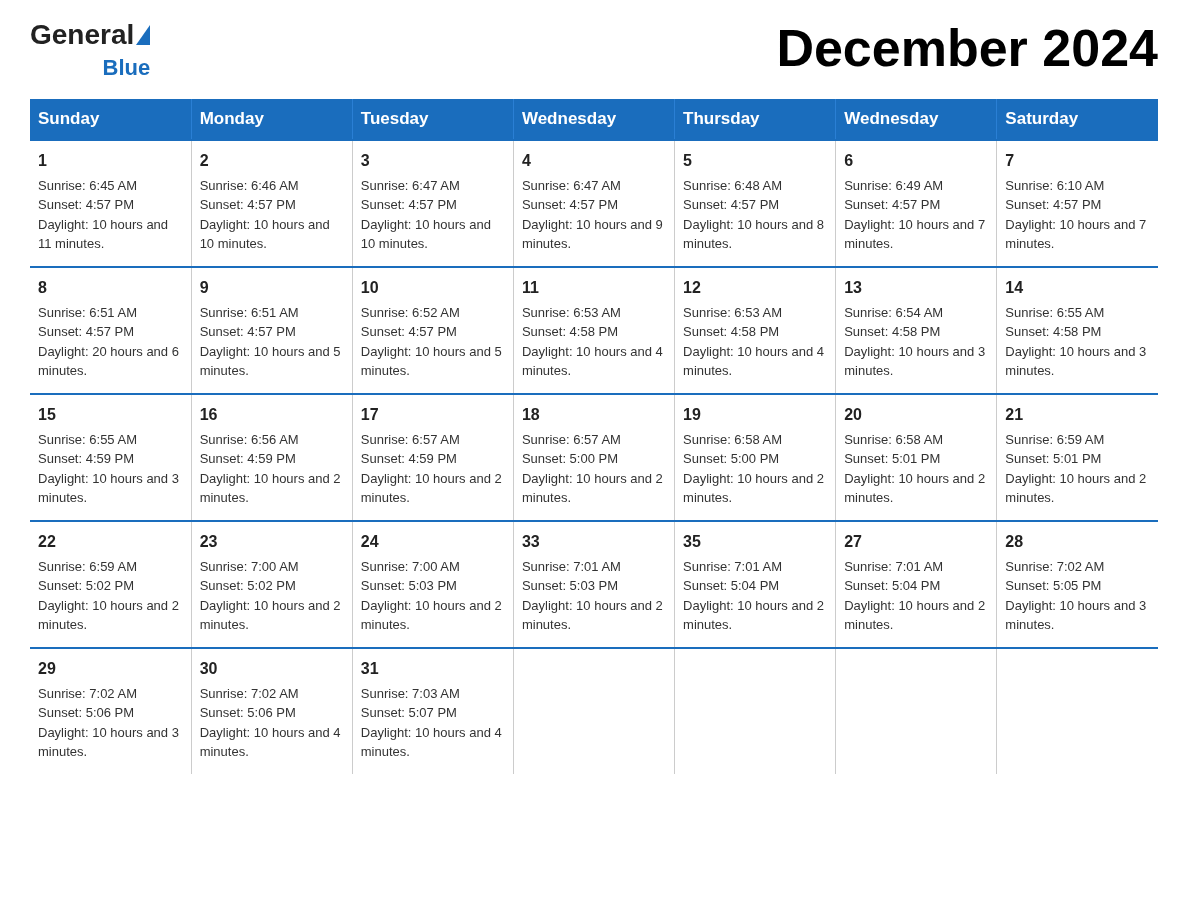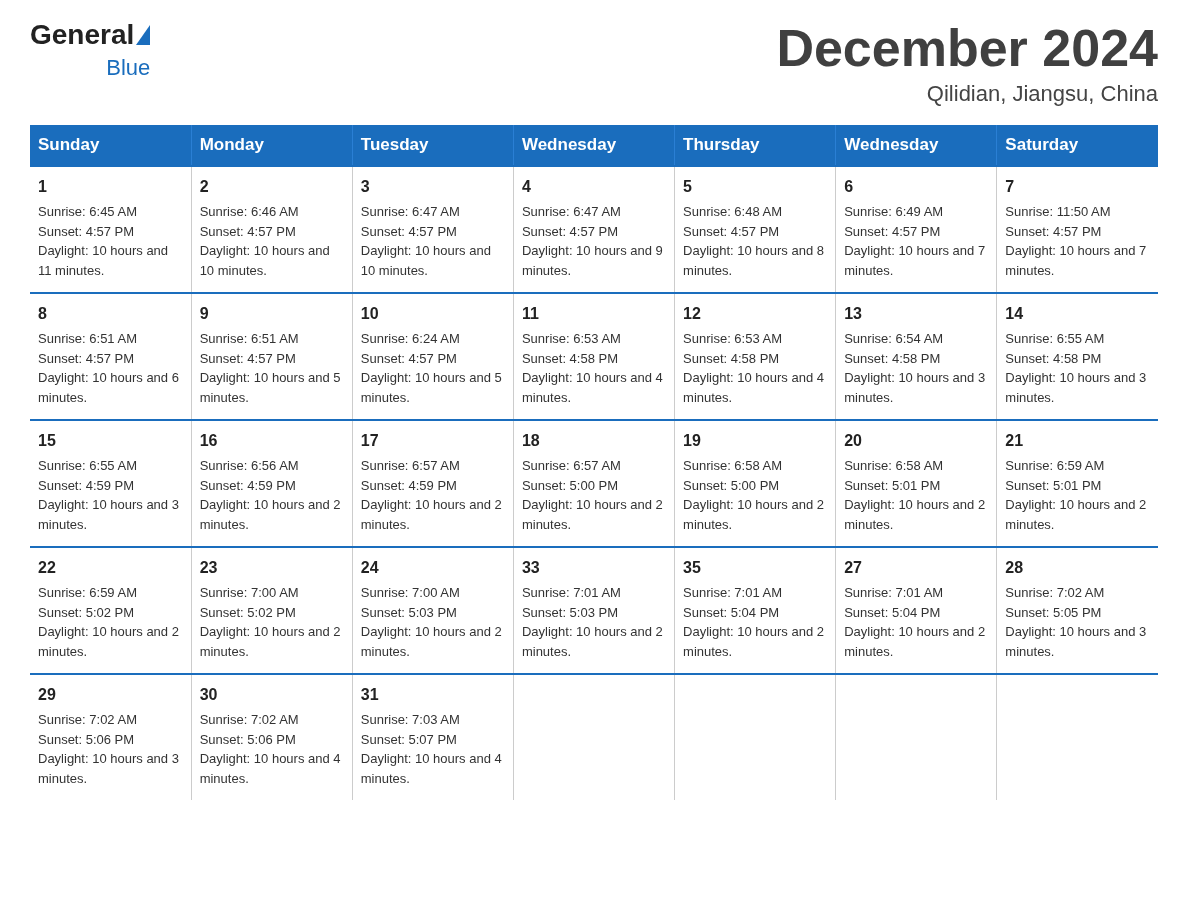--- a/index.html
+++ b/index.html
@@ -35,31 +35,31 @@
       border-left: 14px solid transparent;
       border-right: 0px solid transparent;
       border-bottom: 20px solid #1a6dbd;
       display: inline-block;
       margin-left: 2px;
       vertical-align: middle;
     }
     .logo-blue-text {
       color: #1a6dbd;
       font-size: 22px;
-      font-weight: normal;
+      font-weight: bold;
       margin-top: -4px;
       padding-left: 2px;
     }
     .title-block {
       text-align: right;
     }
     .calendar-title {
       font-size: 52px;
       font-weight: bold;
-      color: #404040;
+      color: #000000;
       line-height: 1.1;
     }
     .subtitle {
       font-size: 22px;
       color: #444;
       margin-top: 4px;
     }
     table {
       width: 100%;
       border-collapse: collapse;
@@ -104,21 +104,20 @@
 <div class="header">
   <div class="logo">
     <div style="display:flex;align-items:center;">
       <span class="logo-text">General</span>
       <span class="logo-triangle"></span>
     </div>
     <div class="logo-blue-text">Blue</div>
   </div>
   <div class="title-block">
     <div class="calendar-title">December 2024</div>
-    <div class="subtitle">Qilidian, Jiangsu, China</div>
   </div>
 </div>
 
 <table>
   <thead>
     <tr>
 
     <th>Sunday</th>
         <th>Monday</th>
         <th>Tuesday</th>
@@ -148,35 +147,35 @@
           <span class="day-info">Daylight: 10 hours and 9 minutes.</span></td>
         <td><span class="day-num">5</span>
           <span class="day-info">Sunrise: 6:48 AM</span><br>
           <span class="day-info">Sunset: 4:57 PM</span><br>
           <span class="day-info">Daylight: 10 hours and 8 minutes.</span></td>
         <td><span class="day-num">6</span>
           <span class="day-info">Sunrise: 6:49 AM</span><br>
           <span class="day-info">Sunset: 4:57 PM</span><br>
           <span class="day-info">Daylight: 10 hours and 7 minutes.</span></td>
         <td><span class="day-num">7</span>
-          <span class="day-info">Sunrise: 11:50 AM</span><br>
+          <span class="day-info">Sunrise: 6:10 AM</span><br>
           <span class="day-info">Sunset: 4:57 PM</span><br>
           <span class="day-info">Daylight: 10 hours and 7 minutes.</span></td>
       </tr>
       <tr>
         <td><span class="day-num">8</span>
           <span class="day-info">Sunrise: 6:51 AM</span><br>
           <span class="day-info">Sunset: 4:57 PM</span><br>
-          <span class="day-info">Daylight: 10 hours and 6 minutes.</span></td>
+          <span class="day-info">Daylight: 20 hours and 6 minutes.</span></td>
         <td><span class="day-num">9</span>
           <span class="day-info">Sunrise: 6:51 AM</span><br>
           <span class="day-info">Sunset: 4:57 PM</span><br>
           <span class="day-info">Daylight: 10 hours and 5 minutes.</span></td>
         <td><span class="day-num">10</span>
-          <span class="day-info">Sunrise: 6:24 AM</span><br>
+          <span class="day-info">Sunrise: 6:52 AM</span><br>
           <span class="day-info">Sunset: 4:57 PM</span><br>
           <span class="day-info">Daylight: 10 hours and 5 minutes.</span></td>
         <td><span class="day-num">11</span>
           <span class="day-info">Sunrise: 6:53 AM</span><br>
           <span class="day-info">Sunset: 4:58 PM</span><br>
           <span class="day-info">Daylight: 10 hours and 4 minutes.</span></td>
         <td><span class="day-num">12</span>
           <span class="day-info">Sunrise: 6:53 AM</span><br>
           <span class="day-info">Sunset: 4:58 PM</span><br>
           <span class="day-info">Daylight: 10 hours and 4 minutes.</span></td>

